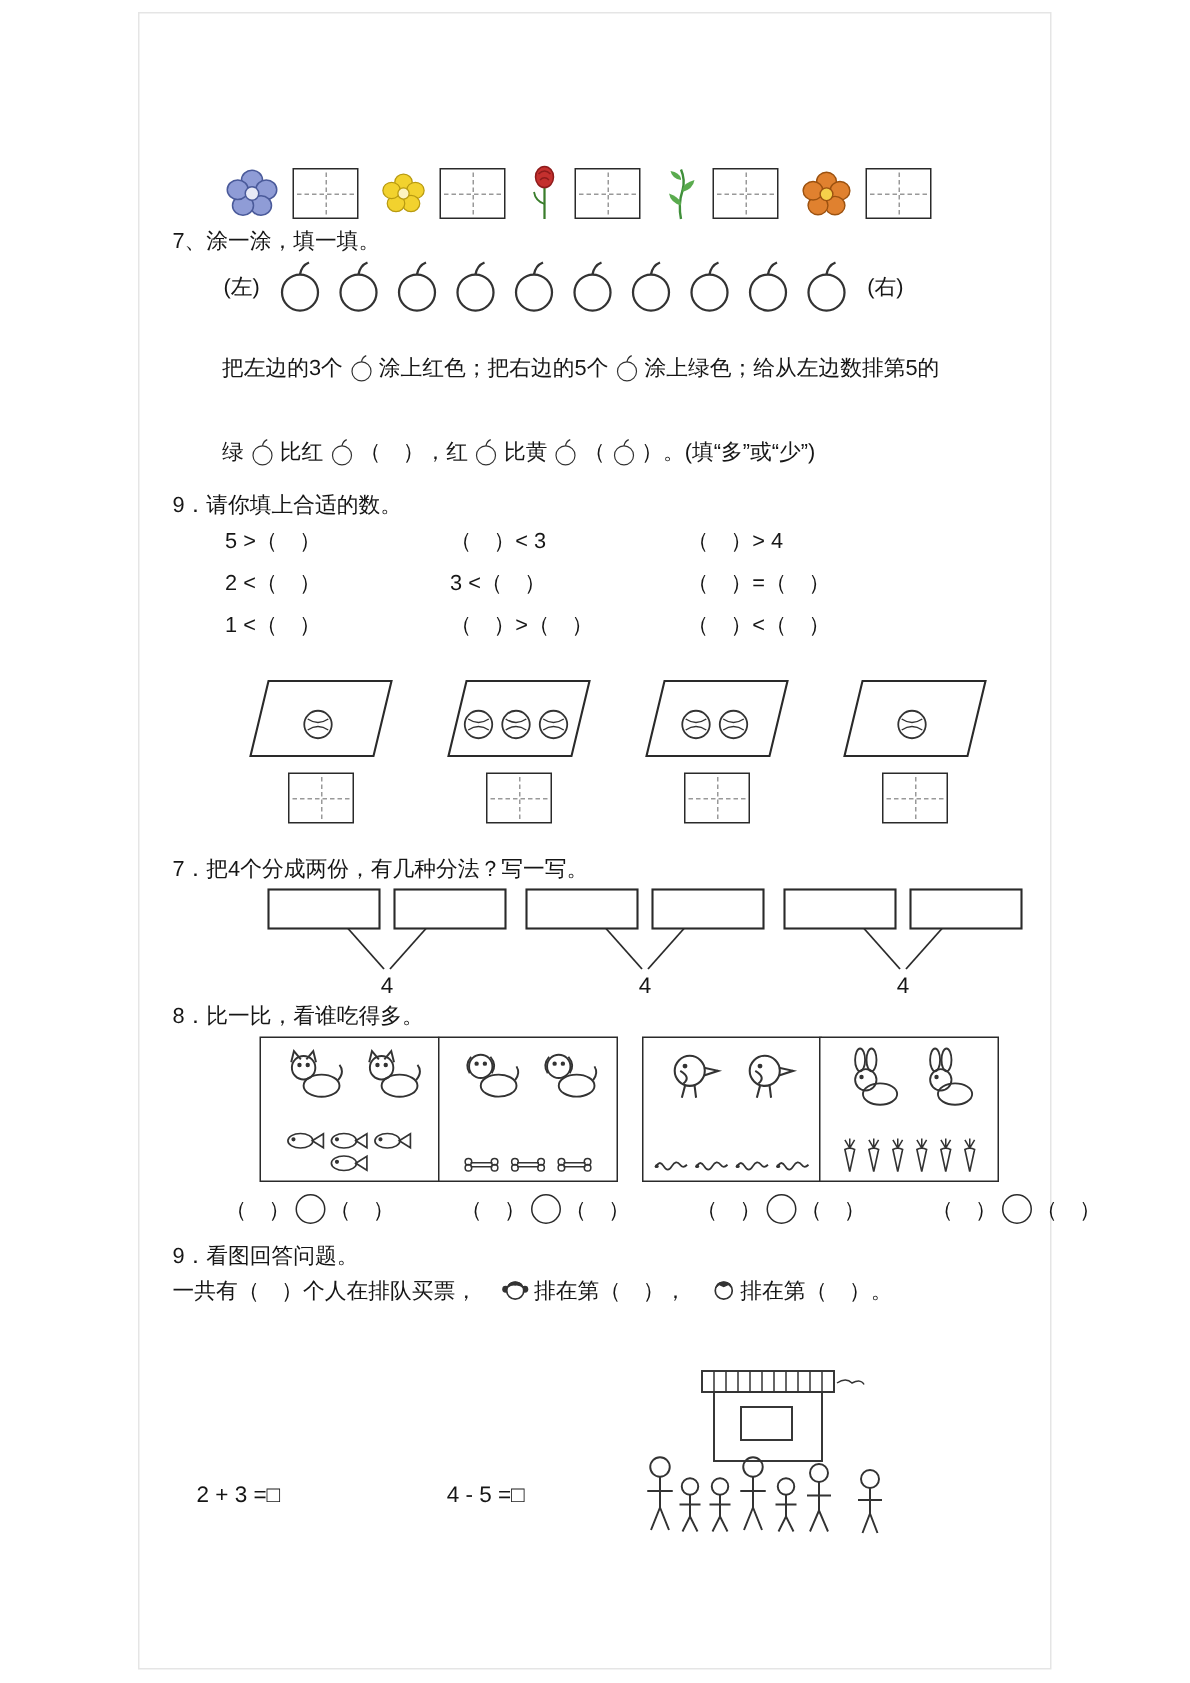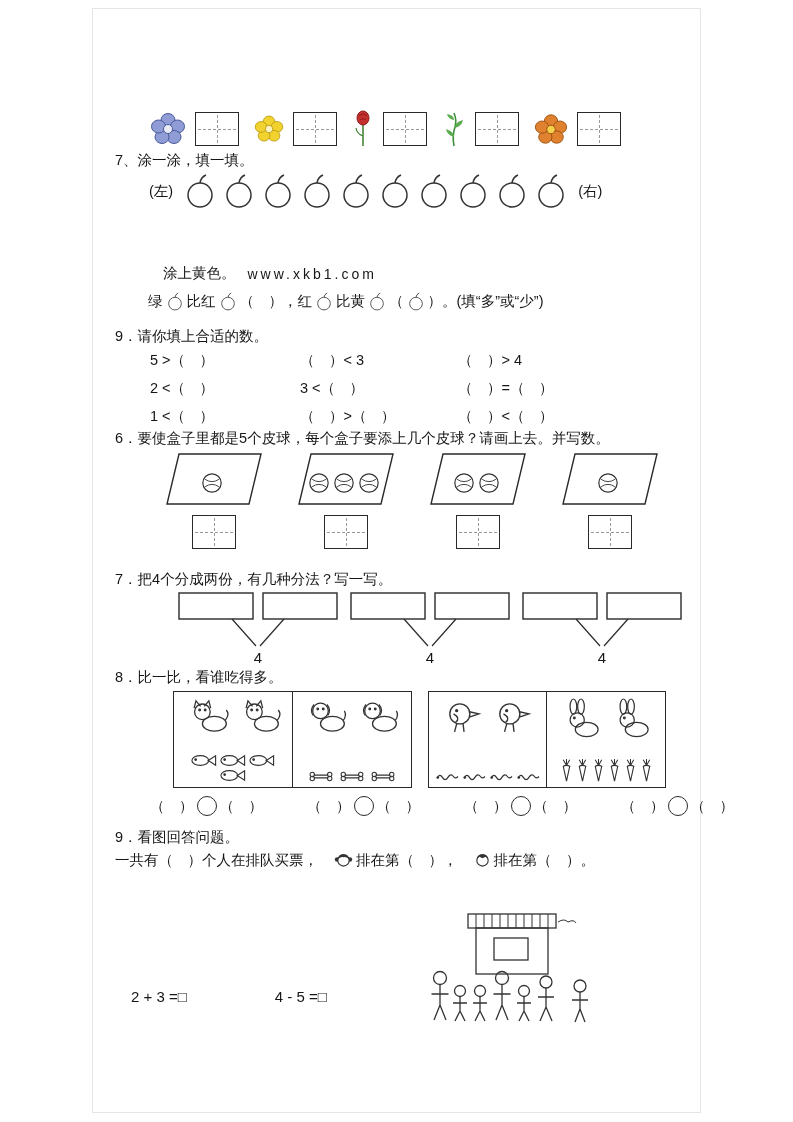--- a/index.html
+++ b/index.html
@@ -31,21 +31,21 @@
 .q8-table{display:flex}
 .q8-cell{width:120px;height:97px;border:1.5px solid #2a2a2a;background:#fff;display:flex;flex-direction:column;justify-content:space-between;padding:6px 3px 5px}
 .q8-cell + .q8-cell{margin-left:-1.5px}
 .q8-animals{display:flex;justify-content:space-evenly;align-items:flex-start}
 .q8-foods{display:flex;flex-wrap:wrap;justify-content:center;align-items:flex-end;gap:2px 3px}
 .q8-ans-row{display:flex;gap:44px}
 .q8-ans{display:flex;align-items:center;gap:3px}
 .cmp-circle{width:20px;height:20px;border:1.4px solid #2a2a2a;border-radius:50%;flex:none}
 .q9-line{display:flex;}
 .q9-line .icn{margin-left:16px;margin-right:3px;flex:none}
-.s7-eqs{display:flex;gap:88px;font-size:15px}
+.s7-eqs{display:flex;gap:111px;font-size:15px}
 </style>
 </head>
 <body>
 
 <svg width="0" height="0" style="position:absolute">
   <symbol id="sym-apple" viewBox="0 0 30 36">
     <path d="M15 10 Q16 4 21 2" fill="none" stroke="#333" stroke-width="1.6"></path>
     <circle cx="15" cy="22" r="12" fill="none" stroke="#333" stroke-width="1.5"></circle>
   </symbol>
   <symbol id="sym-ball" viewBox="0 0 24 24">
@@ -221,25 +221,32 @@
       </svg>
       <svg width="30" height="36">
         <use href="#sym-apple"></use>
       </svg>
       <svg width="30" height="36">
         <use href="#sym-apple"></use>
       </svg>
     <span class="side">(右)</span>
   </div>
 
-
-  <div class="abs textline" style="left:163px;top:264px">
-    <span>涂上黄色。</span>
-    <span class="wm">www.xkb1.com</span>
-  </div>
+  <div class="abs textline" style="left:148px;top:236px">
+    <span>把左边的3个</span>
+    <svg width="16" height="19">
+        <use href="#sym-apple"></use>
+      </svg>
+    <span>涂上红色；把右边的5个</span>
+    <svg width="16" height="19">
+        <use href="#sym-apple"></use>
+      </svg>
+    <span>涂上绿色；给从左边数排第5的</span>
+  </div>
+
 
   <div class="abs textline" style="left:148px;top:292px">
     <span>绿</span>
     <svg width="16" height="19">
         <use href="#sym-apple"></use>
       </svg>
     <span>比红</span>
     <svg width="16" height="19">
         <use href="#sym-apple"></use>
       </svg>
@@ -264,21 +271,20 @@
     <span>（　）&lt; 3</span>
     <span>（　）&gt; 4</span>
     <span>2 &lt;（　）</span>
     <span>3 &lt;（　）</span>
     <span>（　）=（　）</span>
     <span>1 &lt;（　）</span>
     <span>（　）&gt;（　）</span>
     <span>（　）&lt;（　）</span>
   </div>
 
-  <div class="abs" style="left:115px;top:429px">6．要使盒子里都是5个皮球，每个盒子要添上几个皮球？请画上去。并写数。</div>
   <div class="abs q6-row" style="left:166px;top:452px">
     <div class="tray-unit">
       <div class="tray">
         <svg width="96" height="54" viewBox="0 0 96 54">
           <polygon points="13,2 95,2 83,52 1,52" fill="none" stroke="#2a2a2a" stroke-width="1.4"></polygon>
         </svg>
         <div class="tray-balls">
           <svg width="22" height="22">
               <use href="#sym-ball"></use>
             </svg>

